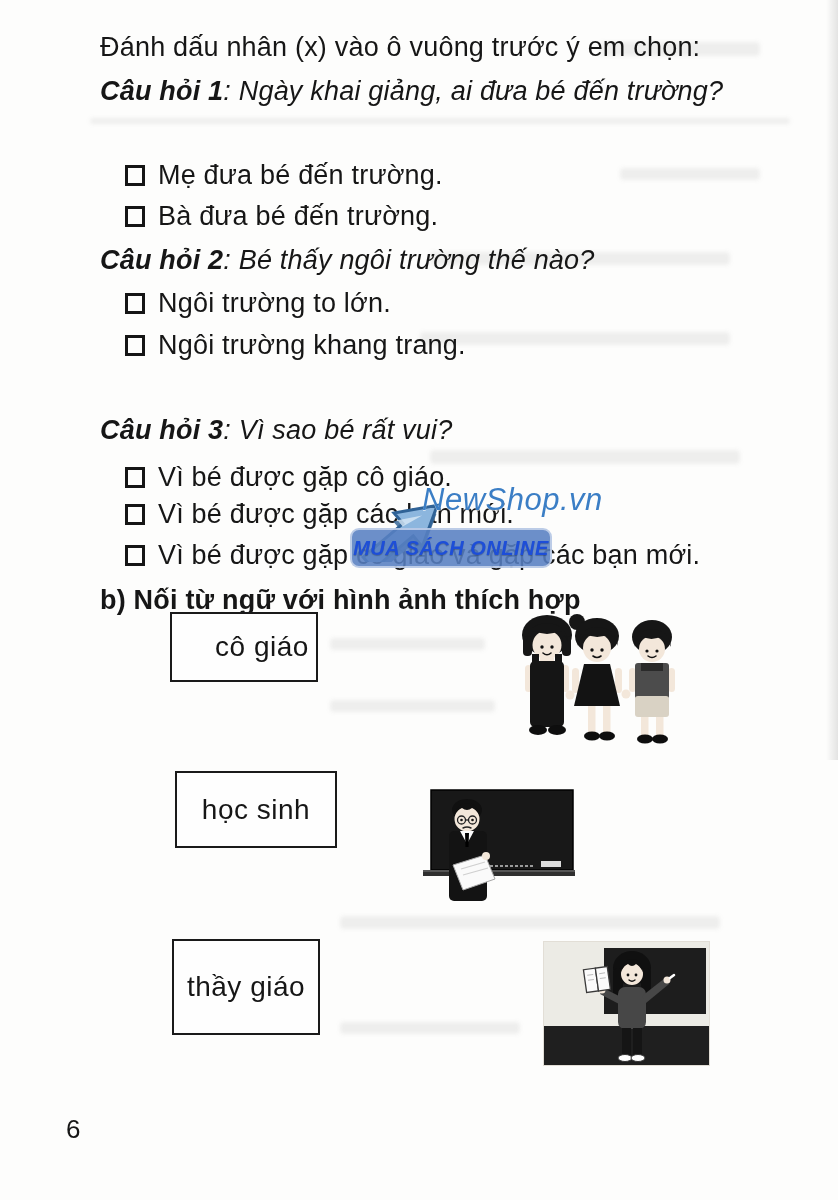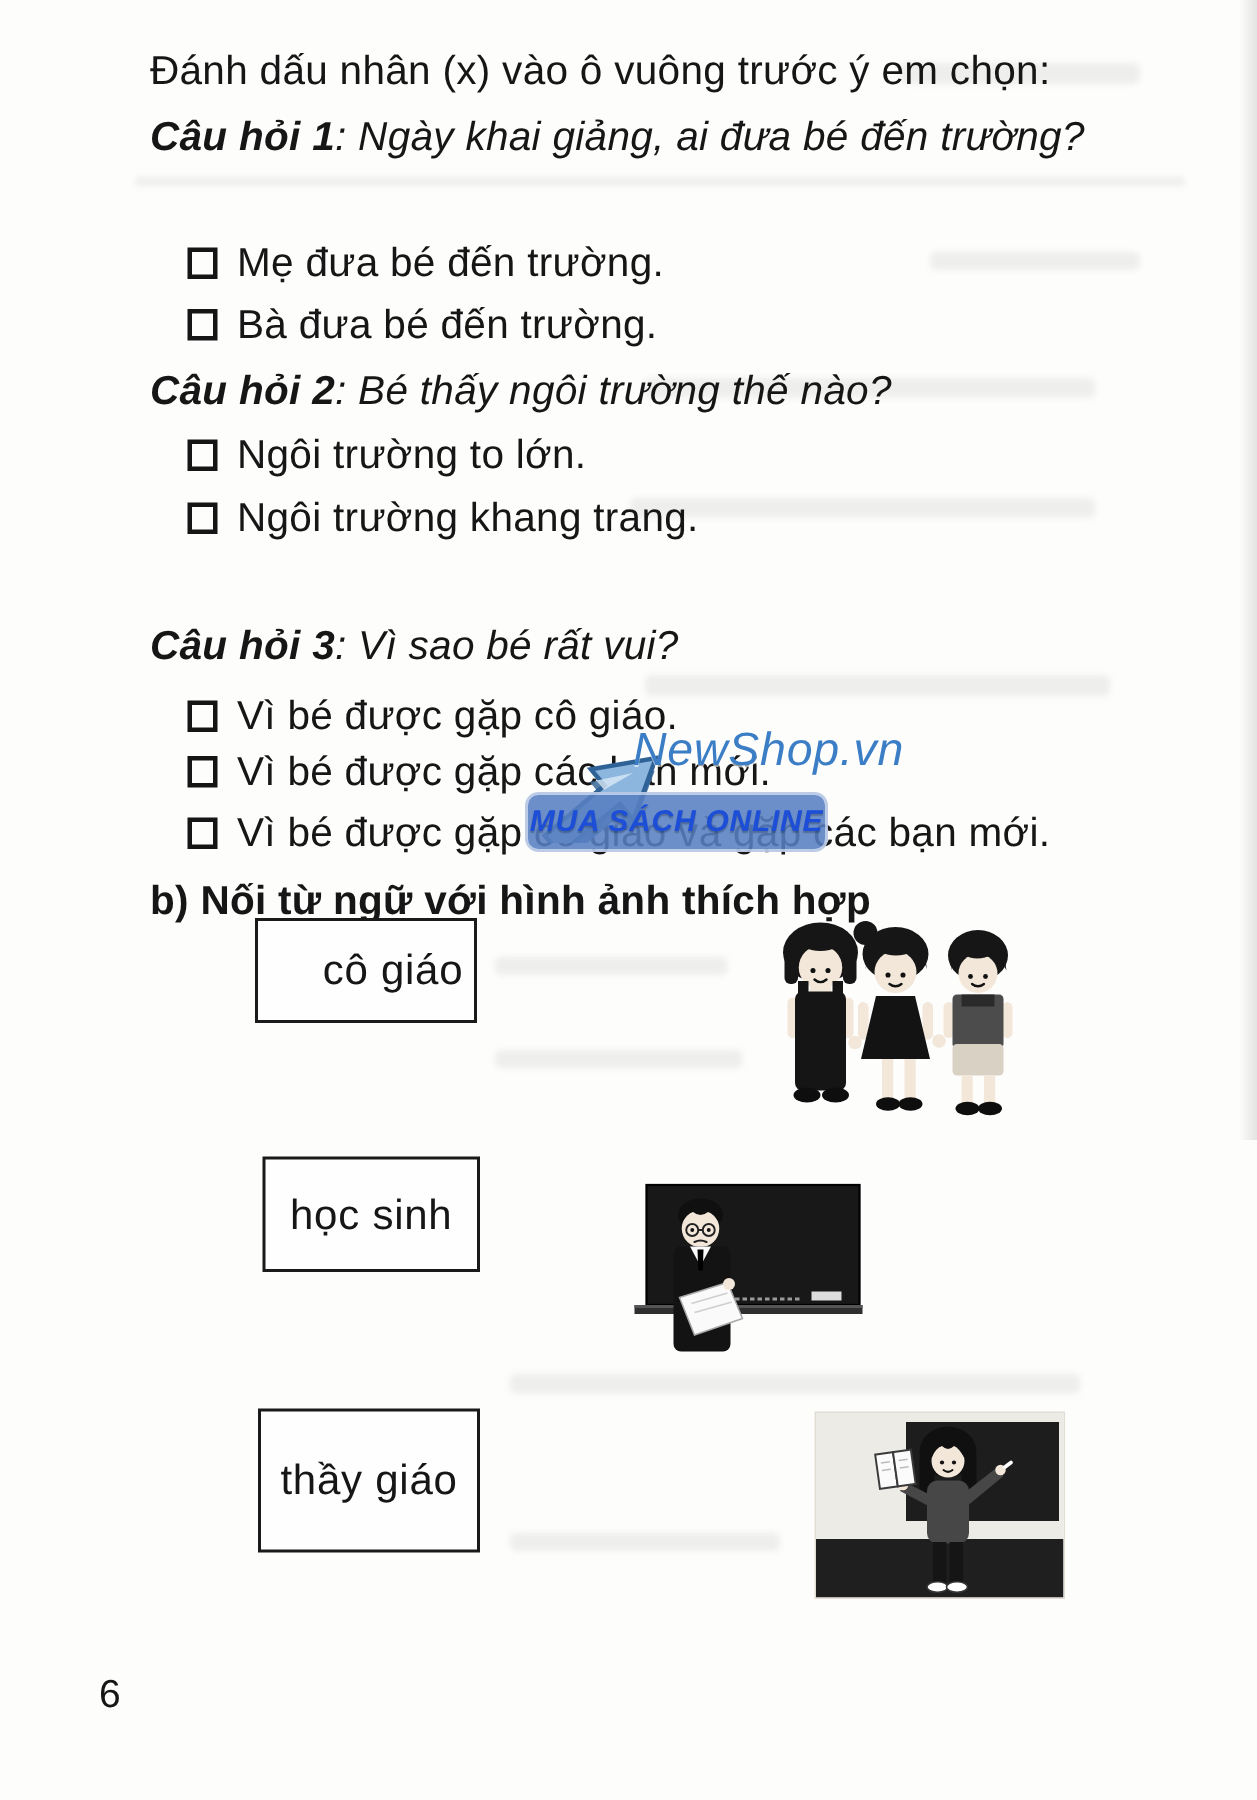--- a/index.html
+++ b/index.html
@@ -122,21 +122,21 @@
   <div class="line option" style="left:125px; top:538px;">
     <span class="checkbox"></span>
     <span>Vì bé được gặp cô giáo và gặp các bạn mới.</span>
   </div>
 
   <div class="line bheading" style="left:100px; top:583px;">b) Nối từ ngữ với hình ảnh thích hợp</div>
 
   <div class="word-box" style="left:170px; top:612px; width:148px; height:70px;padding-left:36px;">
     <span>cô giáo</span>
   </div>
-  <div class="word-box" style="left:175px; top:771px; width:145px; height:77px;">
+  <div class="word-box" style="left:175px; top:771px; width:162px; height:77px;">
     <span>học sinh</span>
   </div>
   <div class="word-box" style="left:172px; top:939px; width:148px; height:96px;">
     <span>thầy giáo</span>
   </div>
 
   <div class="illus" style="left:503px; top:608px;">
     <svg width="190" height="140" viewBox="0 0 190 140">
 
       <ellipse cx="44" cy="27" rx="25" ry="20" fill="#161616"></ellipse>

